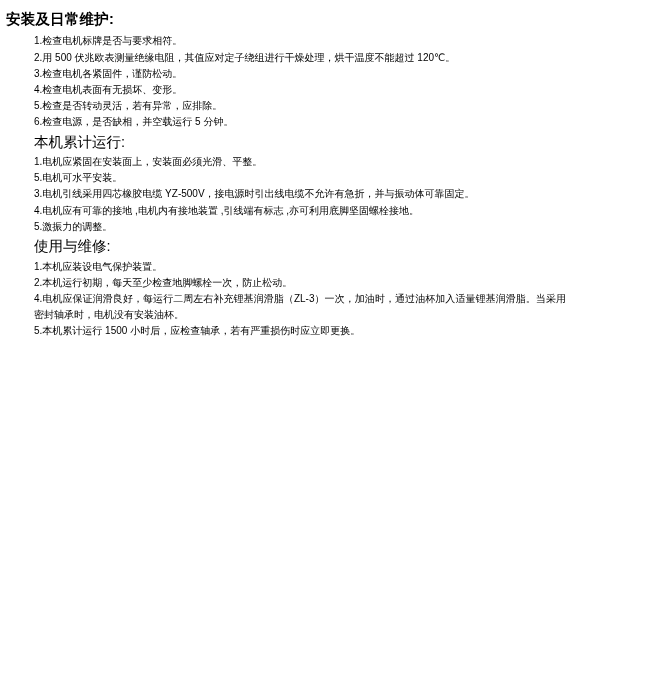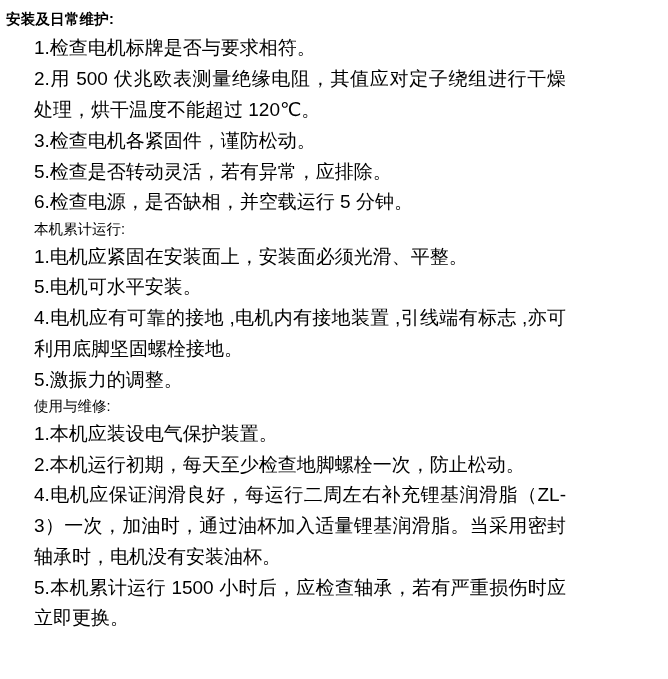--- a/index.html
+++ b/index.html
@@ -30,45 +30,47 @@
   .section-head {
     margin: 0;
     padding-left: 28px;
     font-size: 14.5px;
   }
   .para {
     margin: 0;
     padding-left: 28px;
     text-align: justify;
     text-justify: inter-ideograph;
-    font-size: 19px;
+    font-size: 10px;
   }
   .blk {
     margin: 0;
   }
 </style>
 </head>
 <body>
 
 <div class="page">
 
   <div class="doc-title">安装及日常维护:</div>
 
   <div class="blk">
     <p class="para">1.检查电机标牌是否与要求相符。</p>
     <p class="para">2.用 500 伏兆欧表测量绝缘电阻，其值应对定子绕组进行干燥处理，烘干温度不能超过 120℃。</p>
     <p class="para">3.检查电机各紧固件，谨防松动。</p>
+    <p class="para">4.检查电机表面有无损坏、变形。</p>
     <p class="para">5.检查是否转动灵活，若有异常，应排除。</p>
     <p class="para">6.检查电源，是否缺相，并空载运行 5 分钟。</p>
   </div>
 
   <div class="blk">
     <p class="section-head">本机累计运行:</p>
     <p class="para">1.电机应紧固在安装面上，安装面必须光滑、平整。</p>
     <p class="para">5.电机可水平安装。</p>
+    <p class="para">3.电机引线采用四芯橡胶电缆 YZ-500V，接电源时引出线电缆不允许有急折，并与振动体可靠固定。</p>
     <p class="para">4.电机应有可靠的接地 ,电机内有接地装置 ,引线端有标志 ,亦可利用底脚坚固螺栓接地。</p>
     <p class="para">5.激振力的调整。</p>
   </div>
 
   <div class="blk">
     <p class="section-head">使用与维修:</p>
     <p class="para">1.本机应装设电气保护装置。</p>
     <p class="para">2.本机运行初期，每天至少检查地脚螺栓一次，防止松动。</p>
     <p class="para">4.电机应保证润滑良好，每运行二周左右补充锂基润滑脂（ZL-3）一次，加油时，通过油杯加入适量锂基润滑脂。当采用密封轴承时，电机没有安装油杯。</p>
     <p class="para">5.本机累计运行 1500 小时后，应检查轴承，若有严重损伤时应立即更换。</p>

